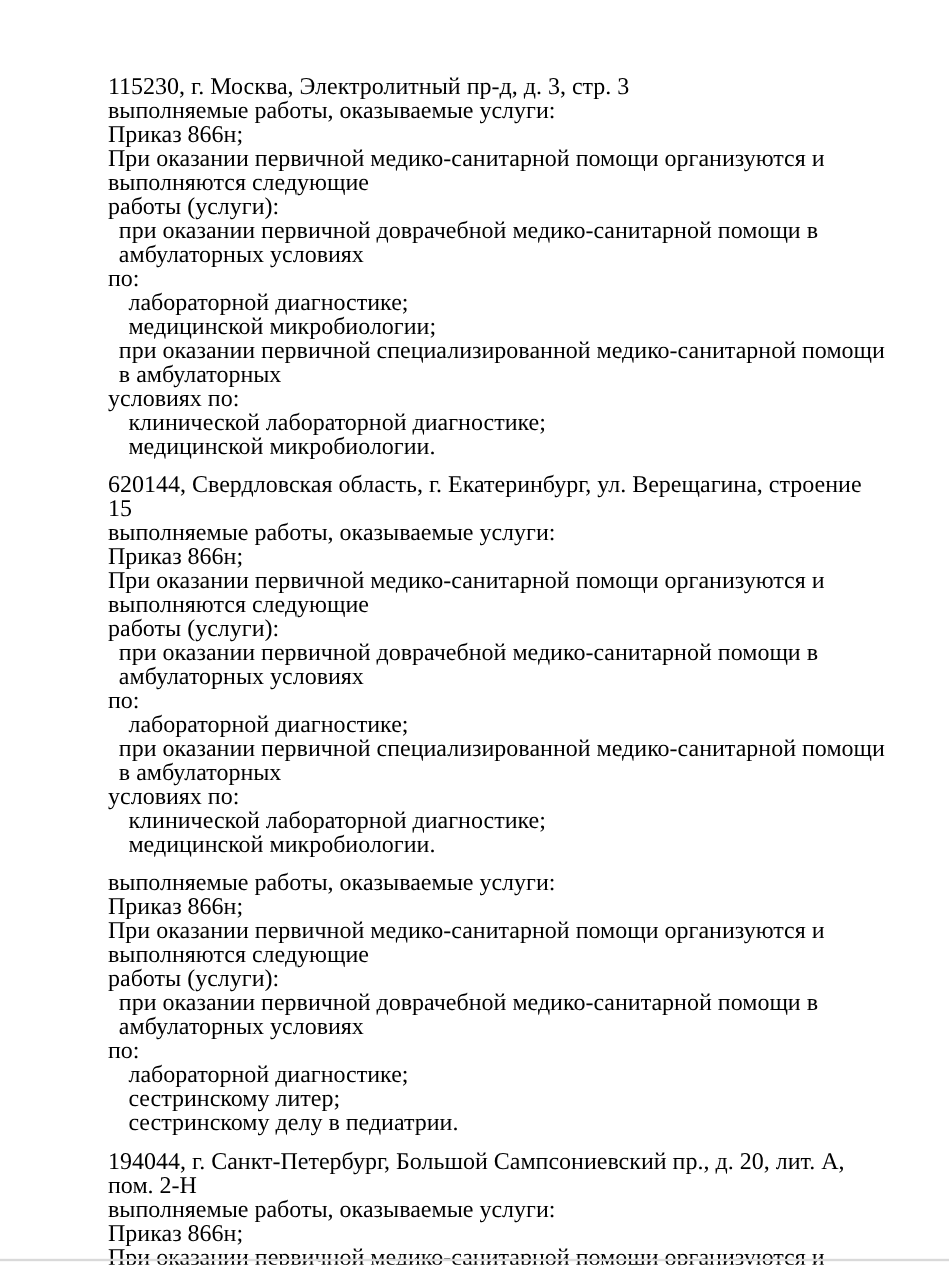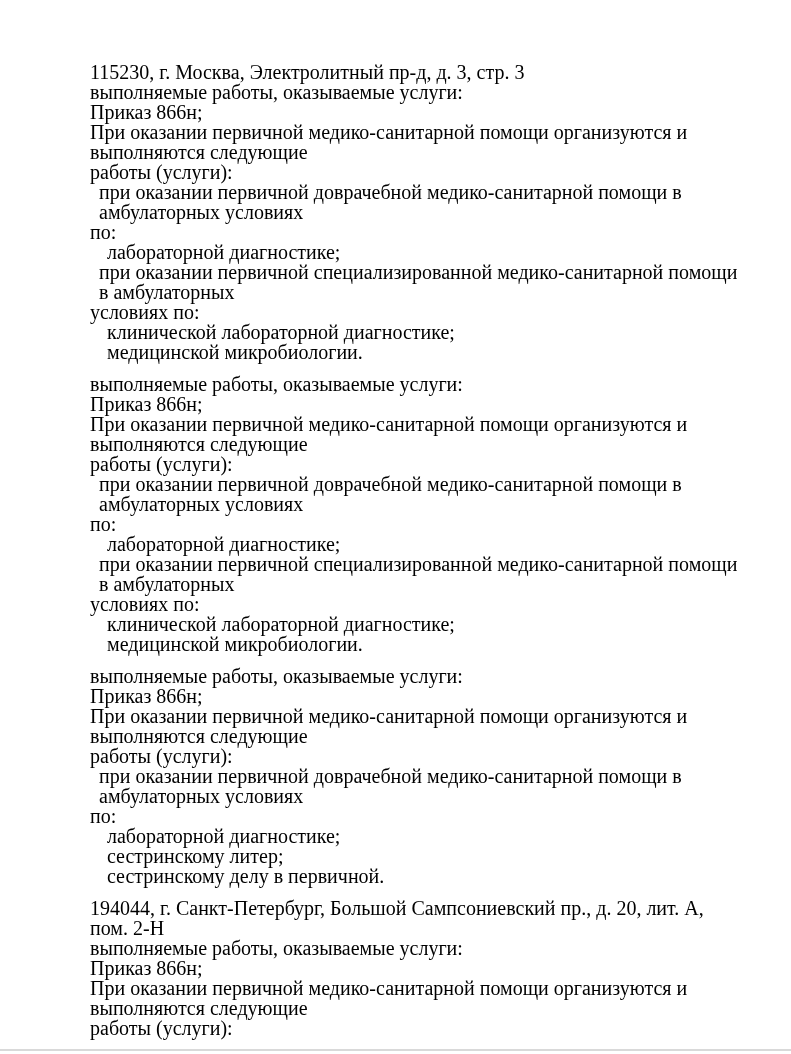--- a/index.html
+++ b/index.html
@@ -48,26 +48,28 @@
 <div class="doc" style="color: rgb(0, 0, 0);">
     <div class="block">
       <div class="line indent-0">115230, г. Москва, Электролитный пр-д, д. 3, стр. 3</div>
       <div class="line indent-0">выполняемые работы, оказываемые услуги:</div>
       <div class="line indent-0">Приказ 866н;</div>
       <div class="line indent-0">При оказании первичной медико-санитарной помощи организуются и выполняются следующие</div>
       <div class="line indent-0">работы (услуги):</div>
       <div class="line indent-1">при оказании первичной доврачебной медико-санитарной помощи в амбулаторных условиях</div>
       <div class="line indent-0">по:</div>
       <div class="line indent-2">лабораторной диагностике;</div>
+      <div class="line indent-2">медицинской микробиологии;</div>
       <div class="line indent-1">при оказании первичной специализированной медико-санитарной помощи в амбулаторных</div>
       <div class="line indent-0">условиях по:</div>
       <div class="line indent-2">клинической лабораторной диагностике;</div>
       <div class="line indent-2">медицинской микробиологии.</div>
     </div>
     <div class="block">
+      <div class="line indent-0">620144, Свердловская область, г. Екатеринбург, ул. Верещагина, строение 15</div>
       <div class="line indent-0">выполняемые работы, оказываемые услуги:</div>
       <div class="line indent-0">Приказ 866н;</div>
       <div class="line indent-0">При оказании первичной медико-санитарной помощи организуются и выполняются следующие</div>
       <div class="line indent-0">работы (услуги):</div>
       <div class="line indent-1">при оказании первичной доврачебной медико-санитарной помощи в амбулаторных условиях</div>
       <div class="line indent-0">по:</div>
       <div class="line indent-2">лабораторной диагностике;</div>
       <div class="line indent-1">при оказании первичной специализированной медико-санитарной помощи в амбулаторных</div>
       <div class="line indent-0">условиях по:</div>
       <div class="line indent-2">клинической лабораторной диагностике;</div>
@@ -75,21 +77,21 @@
     </div>
     <div class="block">
       <div class="line indent-0">выполняемые работы, оказываемые услуги:</div>
       <div class="line indent-0">Приказ 866н;</div>
       <div class="line indent-0">При оказании первичной медико-санитарной помощи организуются и выполняются следующие</div>
       <div class="line indent-0">работы (услуги):</div>
       <div class="line indent-1">при оказании первичной доврачебной медико-санитарной помощи в амбулаторных условиях</div>
       <div class="line indent-0">по:</div>
       <div class="line indent-2">лабораторной диагностике;</div>
       <div class="line indent-2">сестринскому литер;</div>
-      <div class="line indent-2">сестринскому делу в первичной.</div>
+      <div class="line indent-2">сестринскому делу в педиатрии.</div>
     </div>
     <div class="block">
       <div class="line indent-0">194044, г. Санкт-Петербург, Большой Сампсониевский пр., д. 20, лит. А, пом. 2-Н</div>
       <div class="line indent-0">выполняемые работы, оказываемые услуги:</div>
       <div class="line indent-0">Приказ 866н;</div>
       <div class="line indent-0">При оказании первичной медико-санитарной помощи организуются и выполняются следующие</div>
       <div class="line indent-0">работы (услуги):</div>
     </div>
   </div>
 

